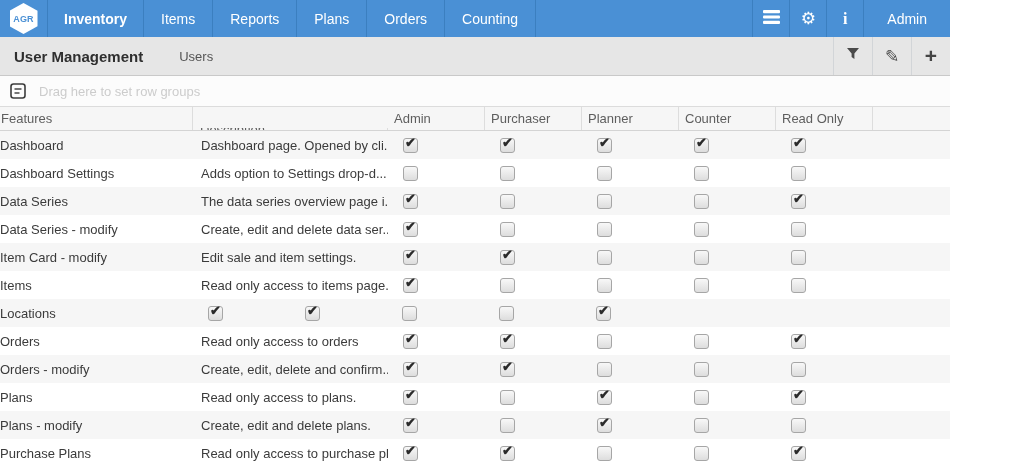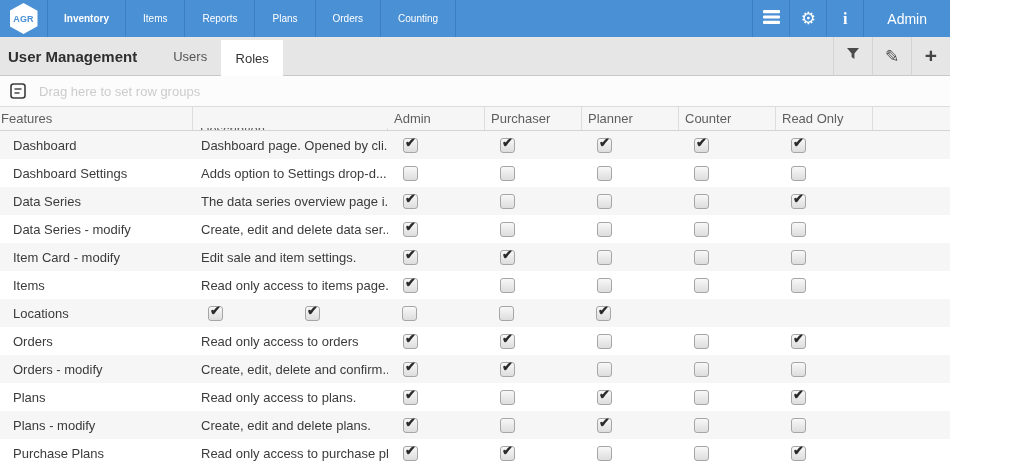--- a/index.html
+++ b/index.html
@@ -5,30 +5,30 @@
   html,body{margin:0;padding:0;}
   body{width:1027px;height:465px;overflow:hidden;font-family:"Liberation Sans",sans-serif;background:#fff;}
   .app{position:relative;width:950px;height:465px;background:#404040;overflow:hidden;}
 
   
   .navbar{position:absolute;top:0;left:0;right:0;height:37px;background:var(--navbar-blue,#4a90d5);display:flex;align-items:stretch;color:#fff;}
   .logo-cell{width:47px;display:flex;align-items:center;justify-content:center;border-right:1px solid var(--navbar-sep,#3b7fc0);}
   .hex{width:28px;height:31px;background:#fff;clip-path:polygon(50% 0,100% 25%,100% 75%,50% 100%,0 75%,0 25%);display:flex;align-items:center;justify-content:center;}
   .hex span{color:var(--navbar-blue,#4a90d5);font-size:9px;font-weight:bold;letter-spacing:.2px;}
   .main-nav{display:flex;align-items:stretch;}
-  .nav-item{display:flex;align-items:center;padding:0 17px;font-size:10px;border-right:1px solid var(--navbar-sep,#3b7fc0);cursor:pointer;white-space:nowrap;}
+  .nav-item{display:flex;align-items:center;padding:0 17px;font-size:14px;border-right:1px solid var(--navbar-sep,#3b7fc0);cursor:pointer;white-space:nowrap;}
   .nav-item.active{font-weight:bold;padding:0 16px;}
   .nav-right{margin-left:auto;display:flex;align-items:stretch;}
   .nav-icon-cell{width:36px;display:flex;align-items:center;justify-content:center;border-left:1px solid var(--navbar-sep,#3b7fc0);cursor:pointer;}
   .nav-user{display:flex;align-items:center;padding:0 23px;font-size:14px;border-left:1px solid var(--navbar-sep,#3b7fc0);cursor:pointer;}
   .info-glyph{font-family:"Liberation Serif",serif;font-weight:bold;font-size:16px;line-height:1;}
 
   
   .subheader{position:absolute;top:37px;left:0;right:0;height:38px;background:#e6e6e6;border-bottom:1px solid #c9c9c9;display:flex;align-items:stretch;z-index:3;}
-  .page-title{display:flex;align-items:center;padding:0 10px 0 8px;font-size:15px;font-weight:bold;color:#2f2f2f;white-space:nowrap;text-align:center;}
+  .page-title{display:flex;align-items:center;padding:0 10px 0 14px;font-size:15px;font-weight:bold;color:#2f2f2f;white-space:nowrap;text-align:center;}
   .tabs{display:flex;margin-left:12px;align-items:stretch;}
   .tab{min-width:62px;padding:0 10px;display:flex;align-items:center;justify-content:center;font-size:13px;color:#555;cursor:pointer;box-sizing:border-box;}
   .tab.active{background:#fff;color:#333;margin-top:3px;height:36px;z-index:4;}
   .toolbar{margin-left:auto;display:flex;align-items:stretch;}
   .tool{width:38px;display:flex;align-items:center;justify-content:center;border-left:1px solid #d2d5d8;color:#4a4a4a;cursor:pointer;}
   .pencil-glyph{font-size:17px;color:#4a4a4a;line-height:1;}
   .plus-glyph{font-size:21px;font-weight:bold;color:#444;line-height:1;margin-top:-2px;}
 
   
   .drag-row{position:absolute;top:76px;left:0;width:990px;height:31px;background:#fcfcfc;border-bottom:1px solid #dcdcdc;display:flex;align-items:center;box-sizing:border-box;}
@@ -41,21 +41,21 @@
   .hcell.c0{width:193px;padding-left:1px;}
   .hcell.c1{width:195px;margin-top:21px;}
   .hcell.c2,.hcell.c3,.hcell.c4,.hcell.c5,.hcell.c6{width:97px;padding-left:6px;}
   .hfiller{flex:1;border-right:none;}
 
   
   .rows{position:absolute;top:131px;left:0;width:990px;height:334px;overflow:hidden;}
   .row{height:28px;display:flex;align-items:center;font-size:13px;color:#3b3b3b;background:#fff;}
   .row.odd{background:var(--row-alt,#f6f6f6);}
   .cell{box-sizing:border-box;white-space:nowrap;overflow:hidden;}
-  .cell.feature{width:193px;padding-left:13px;}
+  .cell.feature{width:193px;padding-left:0;}
   .cell.desc{width:195px;padding-left:8px;}
   .cell.role{width:97px;padding-left:15px;display:flex;align-items:center;}
   .cb{width:13px;height:13px;border:1px solid #a6a6a6;border-radius:3px;background:linear-gradient(180deg,#f8f8f8,#dddddd);position:relative;display:inline-block;}
   .cb.checked::after{content:"\2714";position:absolute;top:-4px;left:1px;font-size:13px;font-weight:bold;color:#2b2b2b;}
 
   
   .vscroll{position:absolute;top:131px;left:990px;width:15px;height:334px;background:#f2f2f2;}
   .vscroll .up{position:absolute;top:0;left:0;width:15px;height:15px;background:#fbfbfb;display:flex;align-items:center;justify-content:center;font-size:8px;color:#616161;cursor:pointer;}
   .vscroll .thumb{position:absolute;top:47px;left:2px;width:11px;height:140px;background:#c1c1c1;cursor:grab;}
 
@@ -100,21 +100,20 @@
         <span class="info-glyph">i</span>
       </div>
       <div class="nav-user">Admin</div>
     </div>
   </header>
 
   <div class="subheader">
     <div class="page-title">User Management</div>
     <div class="tabs">
         <div class="tab">Users</div>
-        <div class="tab active">Roles</div>
       </div>
     <div class="toolbar">
       <div class="tool">
         <span>
           <svg width="14" height="13" viewBox="0 0 14 13">
               <path d="M1 0 h12 l-4.6 5.5 v5.5 l-2.8 -2 v-3.5 z" fill="#4a4a4a"></path>
             </svg>
         </span>
       </div>
       <div class="tool">

